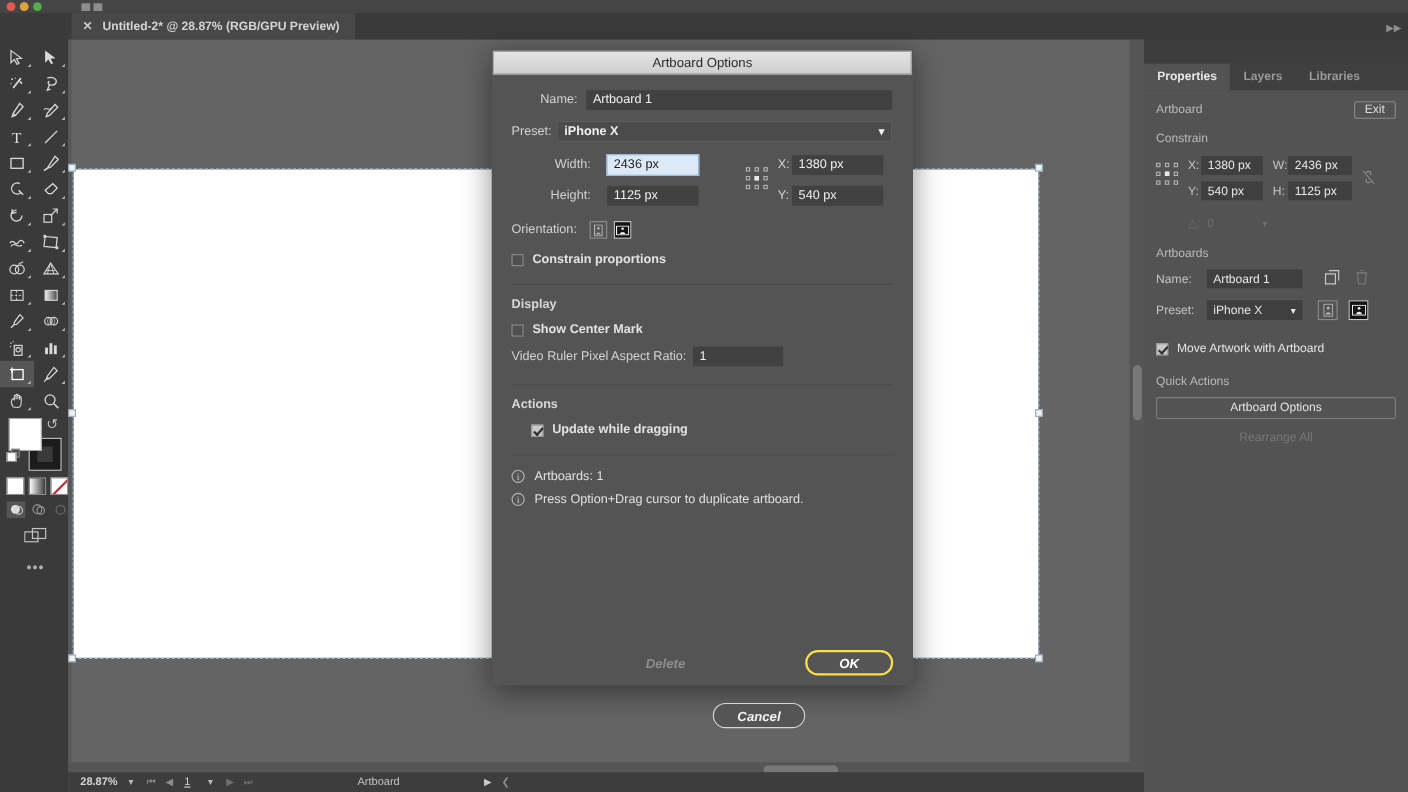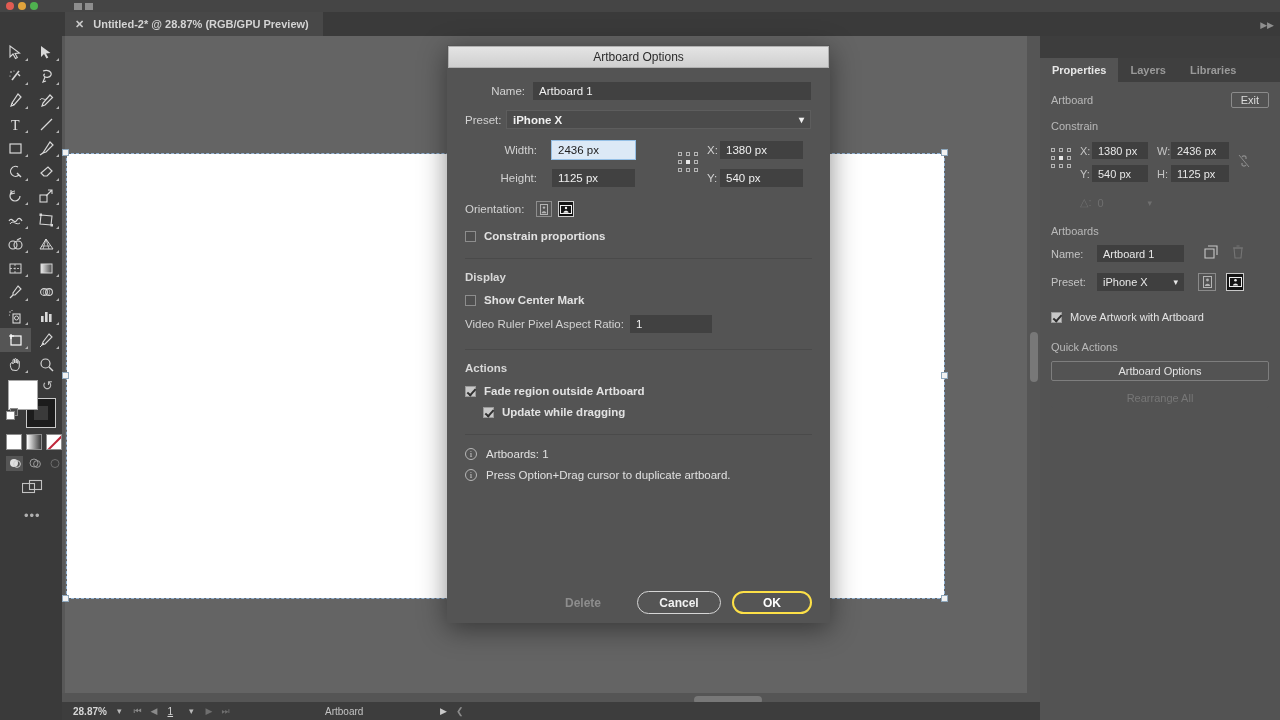--- a/index.html
+++ b/index.html
@@ -787,42 +787,38 @@
 
       <div class="d-row" style="margin-bottom:16px;">
         <span class="d-label" style="text-align:left;">Video Ruler Pixel Aspect Ratio:</span>
         <div class="d-input" style="width:82px; margin-left:6px;">1</div>
       </div>
 
       <div class="divider" style="margin:0 0 12px 0;"></div>
 
       <div class="d-sec" style="margin-bottom:11px;">Actions</div>
 
-      <div class="d-chk-row">
-        <div class="cbx checked"></div>
-        <span class="d-chk-lbl">Fade region outside Artboard</span>
-      </div>
       <div class="d-chk-row" style="margin-left:18px; margin-bottom:16px;">
         <div class="cbx checked"></div>
         <span class="d-chk-lbl">Update while dragging</span>
       </div>
 
       <div class="divider" style="margin:0 0 13px 0;"></div>
 
       <div class="info-row">
         <span class="info-i">i</span>
         <span class="info-txt">Artboards: 1</span>
       </div>
       <div class="info-row">
         <span class="info-i">i</span>
         <span class="info-txt">Press Option+Drag cursor to duplicate artboard.</span>
       </div>
 
-      <div style="position:absolute; left:18px; right:18px; top:523px; display:flex; justify-content:flex-end; gap:11px;">
+      <div style="position:absolute; left:18px; right:18px; top:523px; display:flex; justify-content:flex-end; gap:0;font-style:italic;">
         <div class="dlg-btn ghost" style="width:86px;">Delete</div>
-        <div class="dlg-btn outline" style="width:84px;">Cancel</div>
+        <div class="dlg-btn outline" style="width:84px;margin-top:48px;">Cancel</div>
         <div class="dlg-btn primary" style="width:80px;">OK</div>
       </div>
 
     </div>
   </div>
 
 </div>
 
 </body></html>

